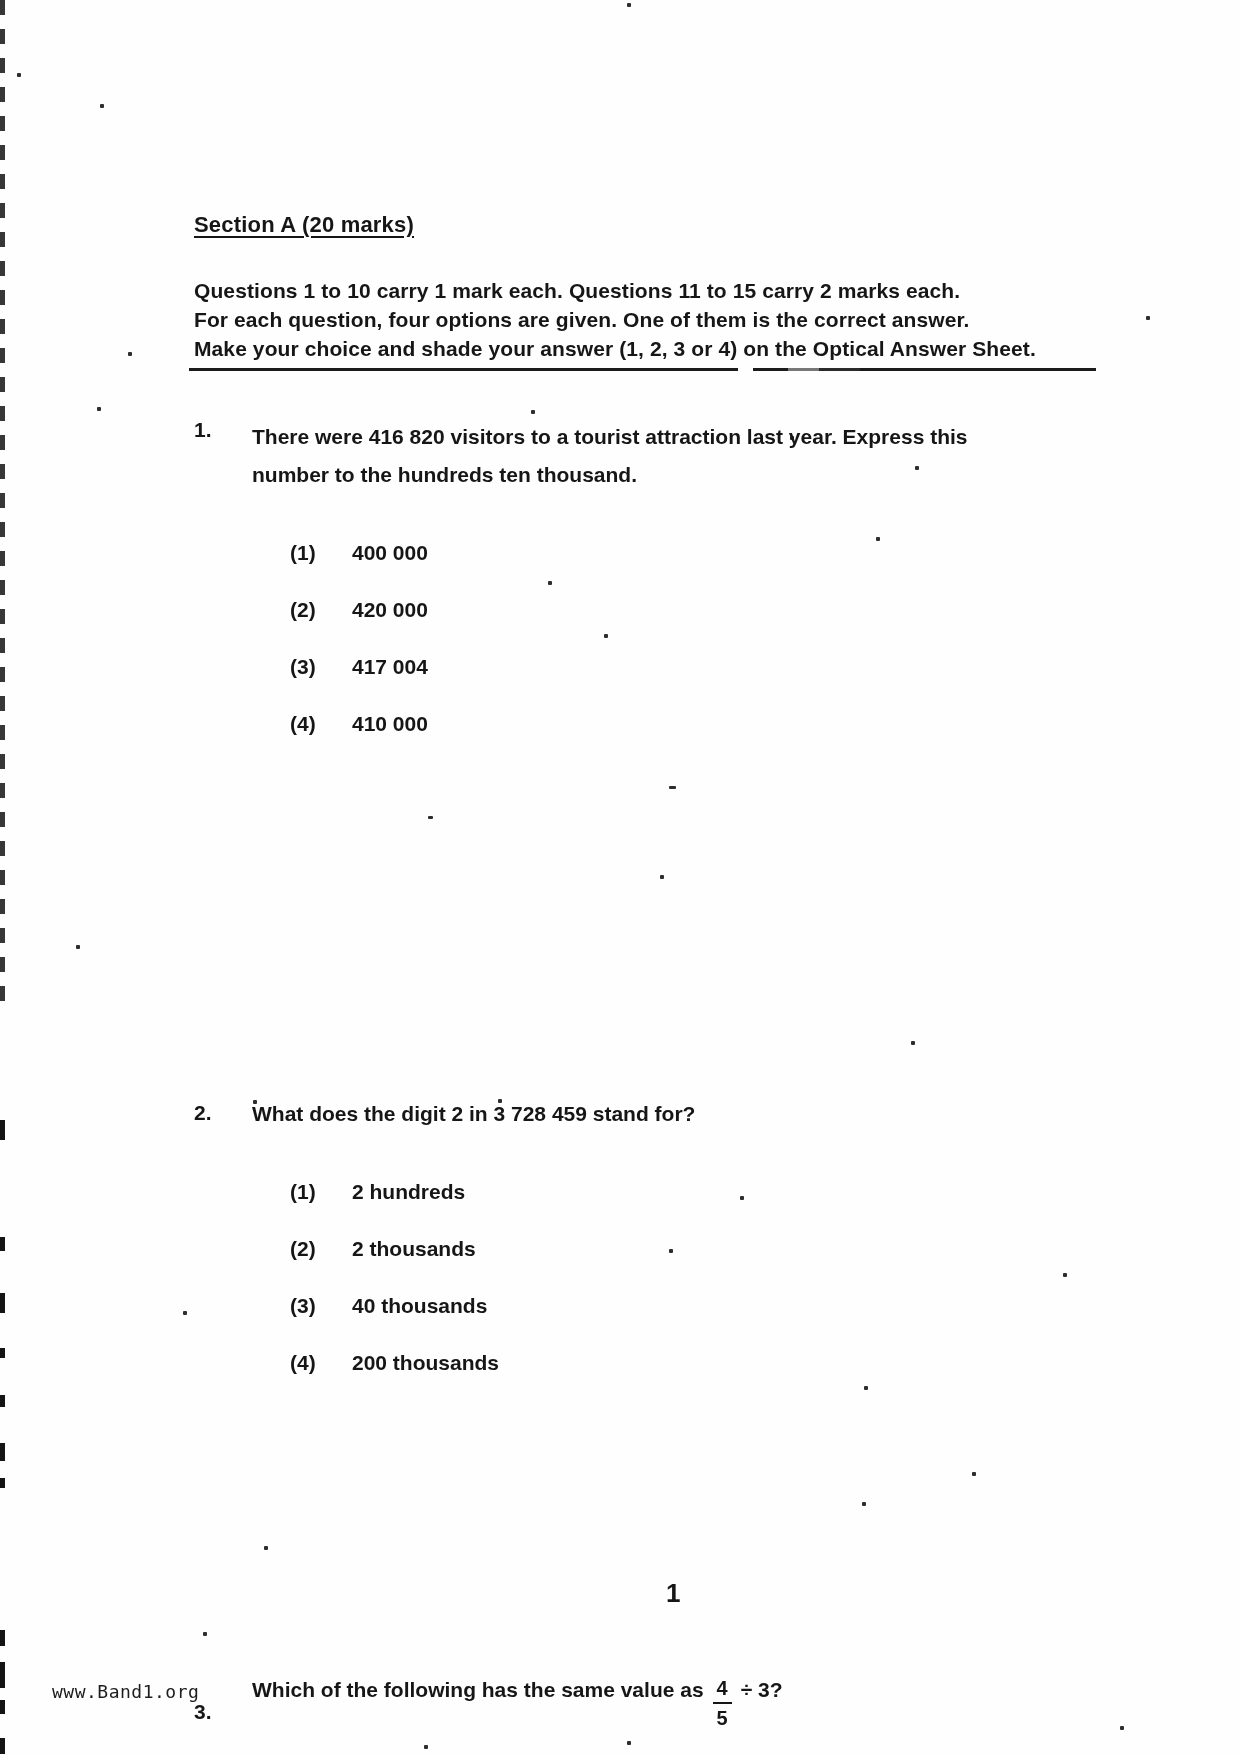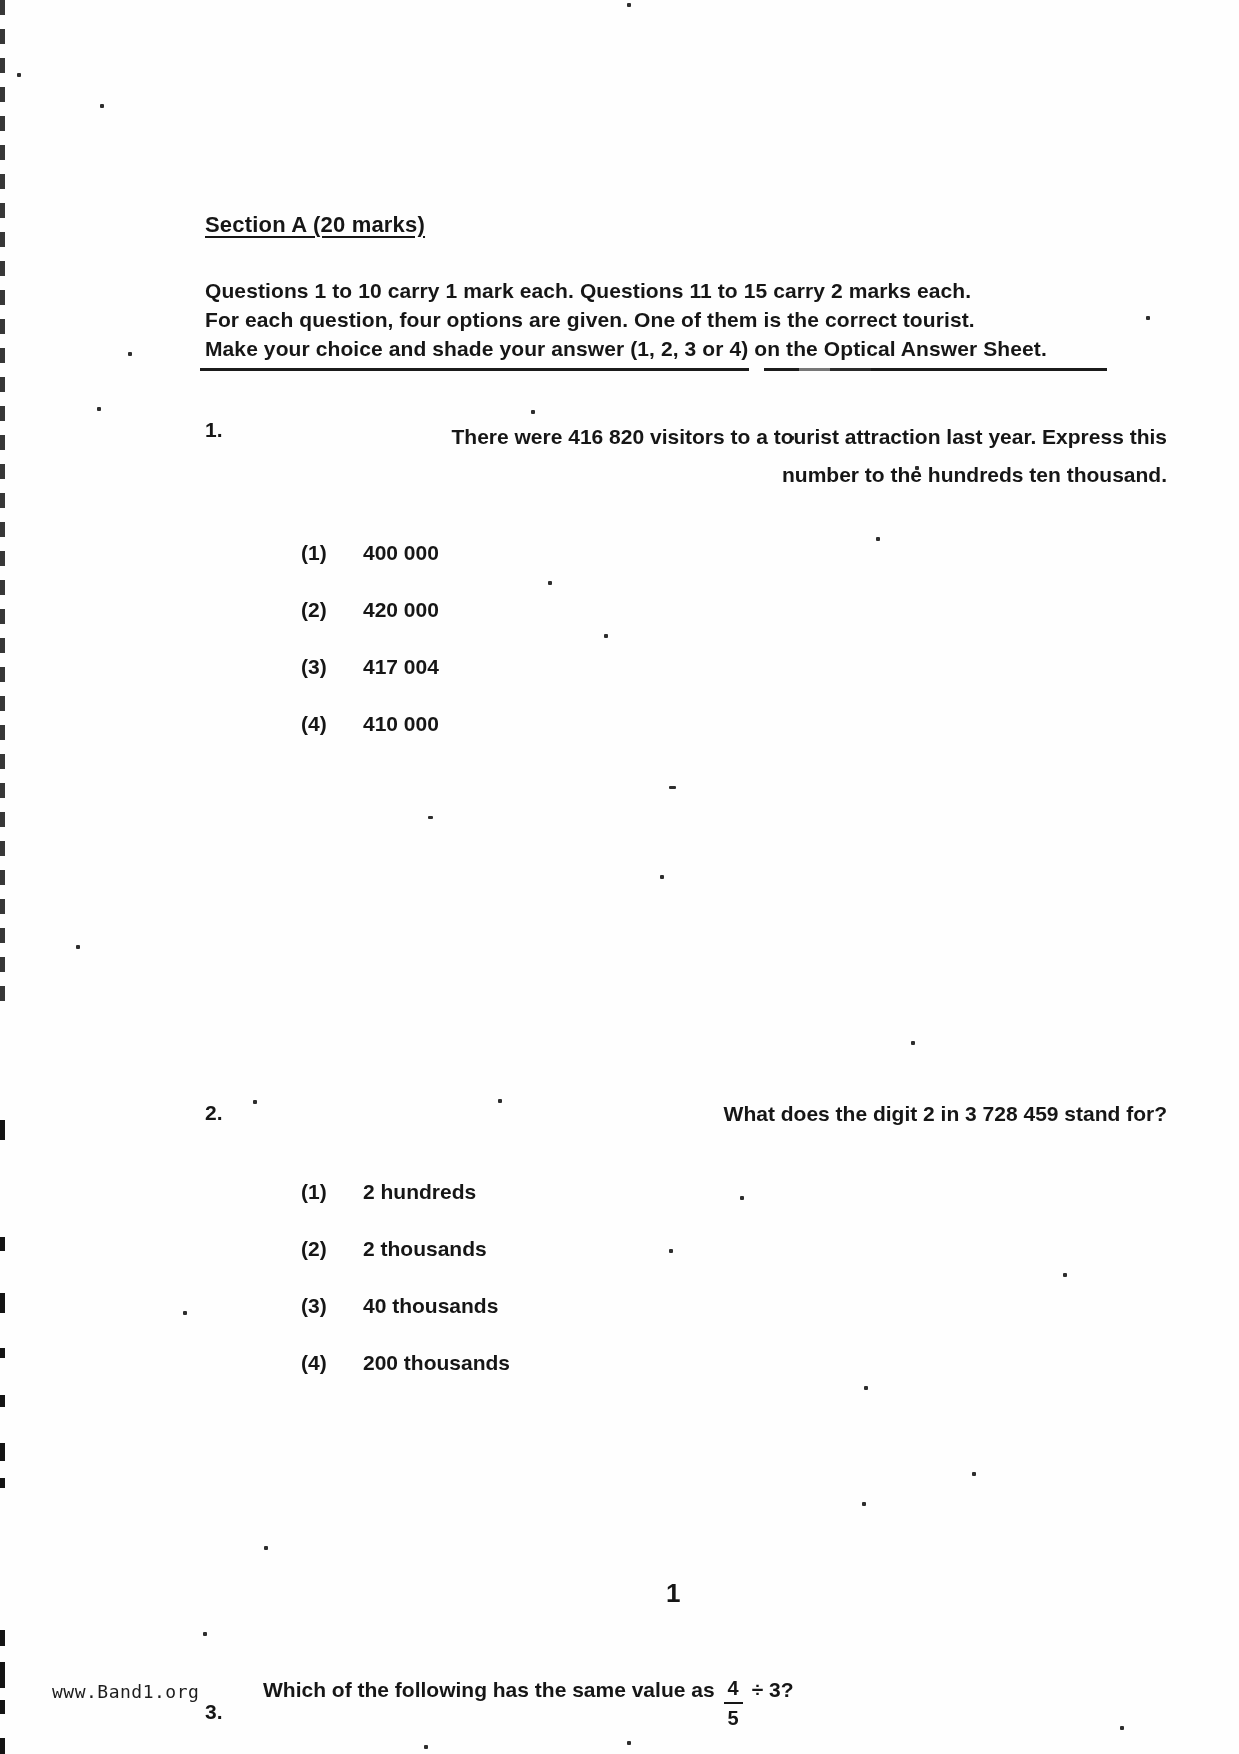--- a/index.html
+++ b/index.html
@@ -3,21 +3,21 @@
 <meta charset="utf-8">
 <style>
   html,body{margin:0;padding:0;}
   body{
     width:1239px;height:1754px;position:relative;overflow:hidden;
     background:#fefefe;color:#161616;
     font-family:"Liberation Sans", sans-serif;
     font-weight:700;
     -webkit-font-smoothing:none;
   }
-  .content{position:absolute;left:205px;top:212px;width:904px;}
+  .content{position:absolute;left:194px;top:212px;width:904px;}
   .block{position:absolute;left:0;width:904px;}
   .section-title{
     font-size:22px;line-height:26px;margin:0;
     text-decoration:underline;text-decoration-thickness:2px;text-underline-offset:4px;
     letter-spacing:0.2px;
   }
   .instr-block{margin-top:38px;}
   .instr{font-size:21px;line-height:29px;letter-spacing:0.1px;}
   .marks-note{font-size:21px;line-height:29px;text-align:right;padding-right:4px;}
   .divider{
@@ -25,21 +25,21 @@
     background:linear-gradient(90deg,
       #1b1b1b 0%, #1b1b1b 60.5%,
       rgba(27,27,27,0) 60.5%, rgba(27,27,27,0) 62.2%,
       #1b1b1b 62.2%, #1b1b1b 66%,
       #777 66%, #777 69.5%,
       #2a2a2a 69.5%, #2a2a2a 74%,
       #1b1b1b 74%, #1b1b1b 100%);
   }
   .question{position:relative;padding-left:58px;font-size:21px;}
   .qnum{position:absolute;left:0;top:0;}
-  .qtext{line-height:38px;text-align:right;}
+  .qtext{line-height:38px;}
   .qtext-single{line-height:25px;}
   .options{padding-left:38px;}
   .option{display:flex;line-height:24px;margin-top:33px;}
   .options-q1{margin-top:47px;}
   .options-q2{margin-top:54px;}
   .olabel{width:62px;flex:none;}
   
   .qline{display:flex;align-items:flex-start;height:70px;}
   .qline .txt{white-space:pre;}
   .frac{display:inline-flex;flex-direction:column;align-items:center;font-size:20px;line-height:1;margin:0 9px;}
@@ -107,21 +107,21 @@
 <div class="speck" style="left:627px;top:1741px"></div>
 <div class="speck" style="left:424px;top:1745px"></div>
 <div class="speck" style="left:1120px;top:1726px"></div>
 
 <div class="content">
 
   <div class="block" style="top:0">
     <h2 class="section-title">Section A (20 marks)</h2>
     <div class="instr-block">
       <div class="instr">Questions 1 to 10 carry 1 mark each. Questions 11 to 15 carry 2 marks each.</div>
-      <div class="instr">For each question, four options are given. One of them is the correct tourist.</div>
+      <div class="instr">For each question, four options are given. One of them is the correct answer.</div>
       <div class="instr">Make your choice and shade your answer (1, 2, 3 or 4) on the Optical Answer Sheet.</div>
     </div>
     <div class="divider"></div>
   </div>
 
   <div class="block question" style="top:206px">
     <span class="qnum">1.</span>
     <div class="qtext">
       <div>There were 416 820 visitors to a tourist attraction last year. Express this</div>
       <div>number to the hundreds ten thousand.</div>

